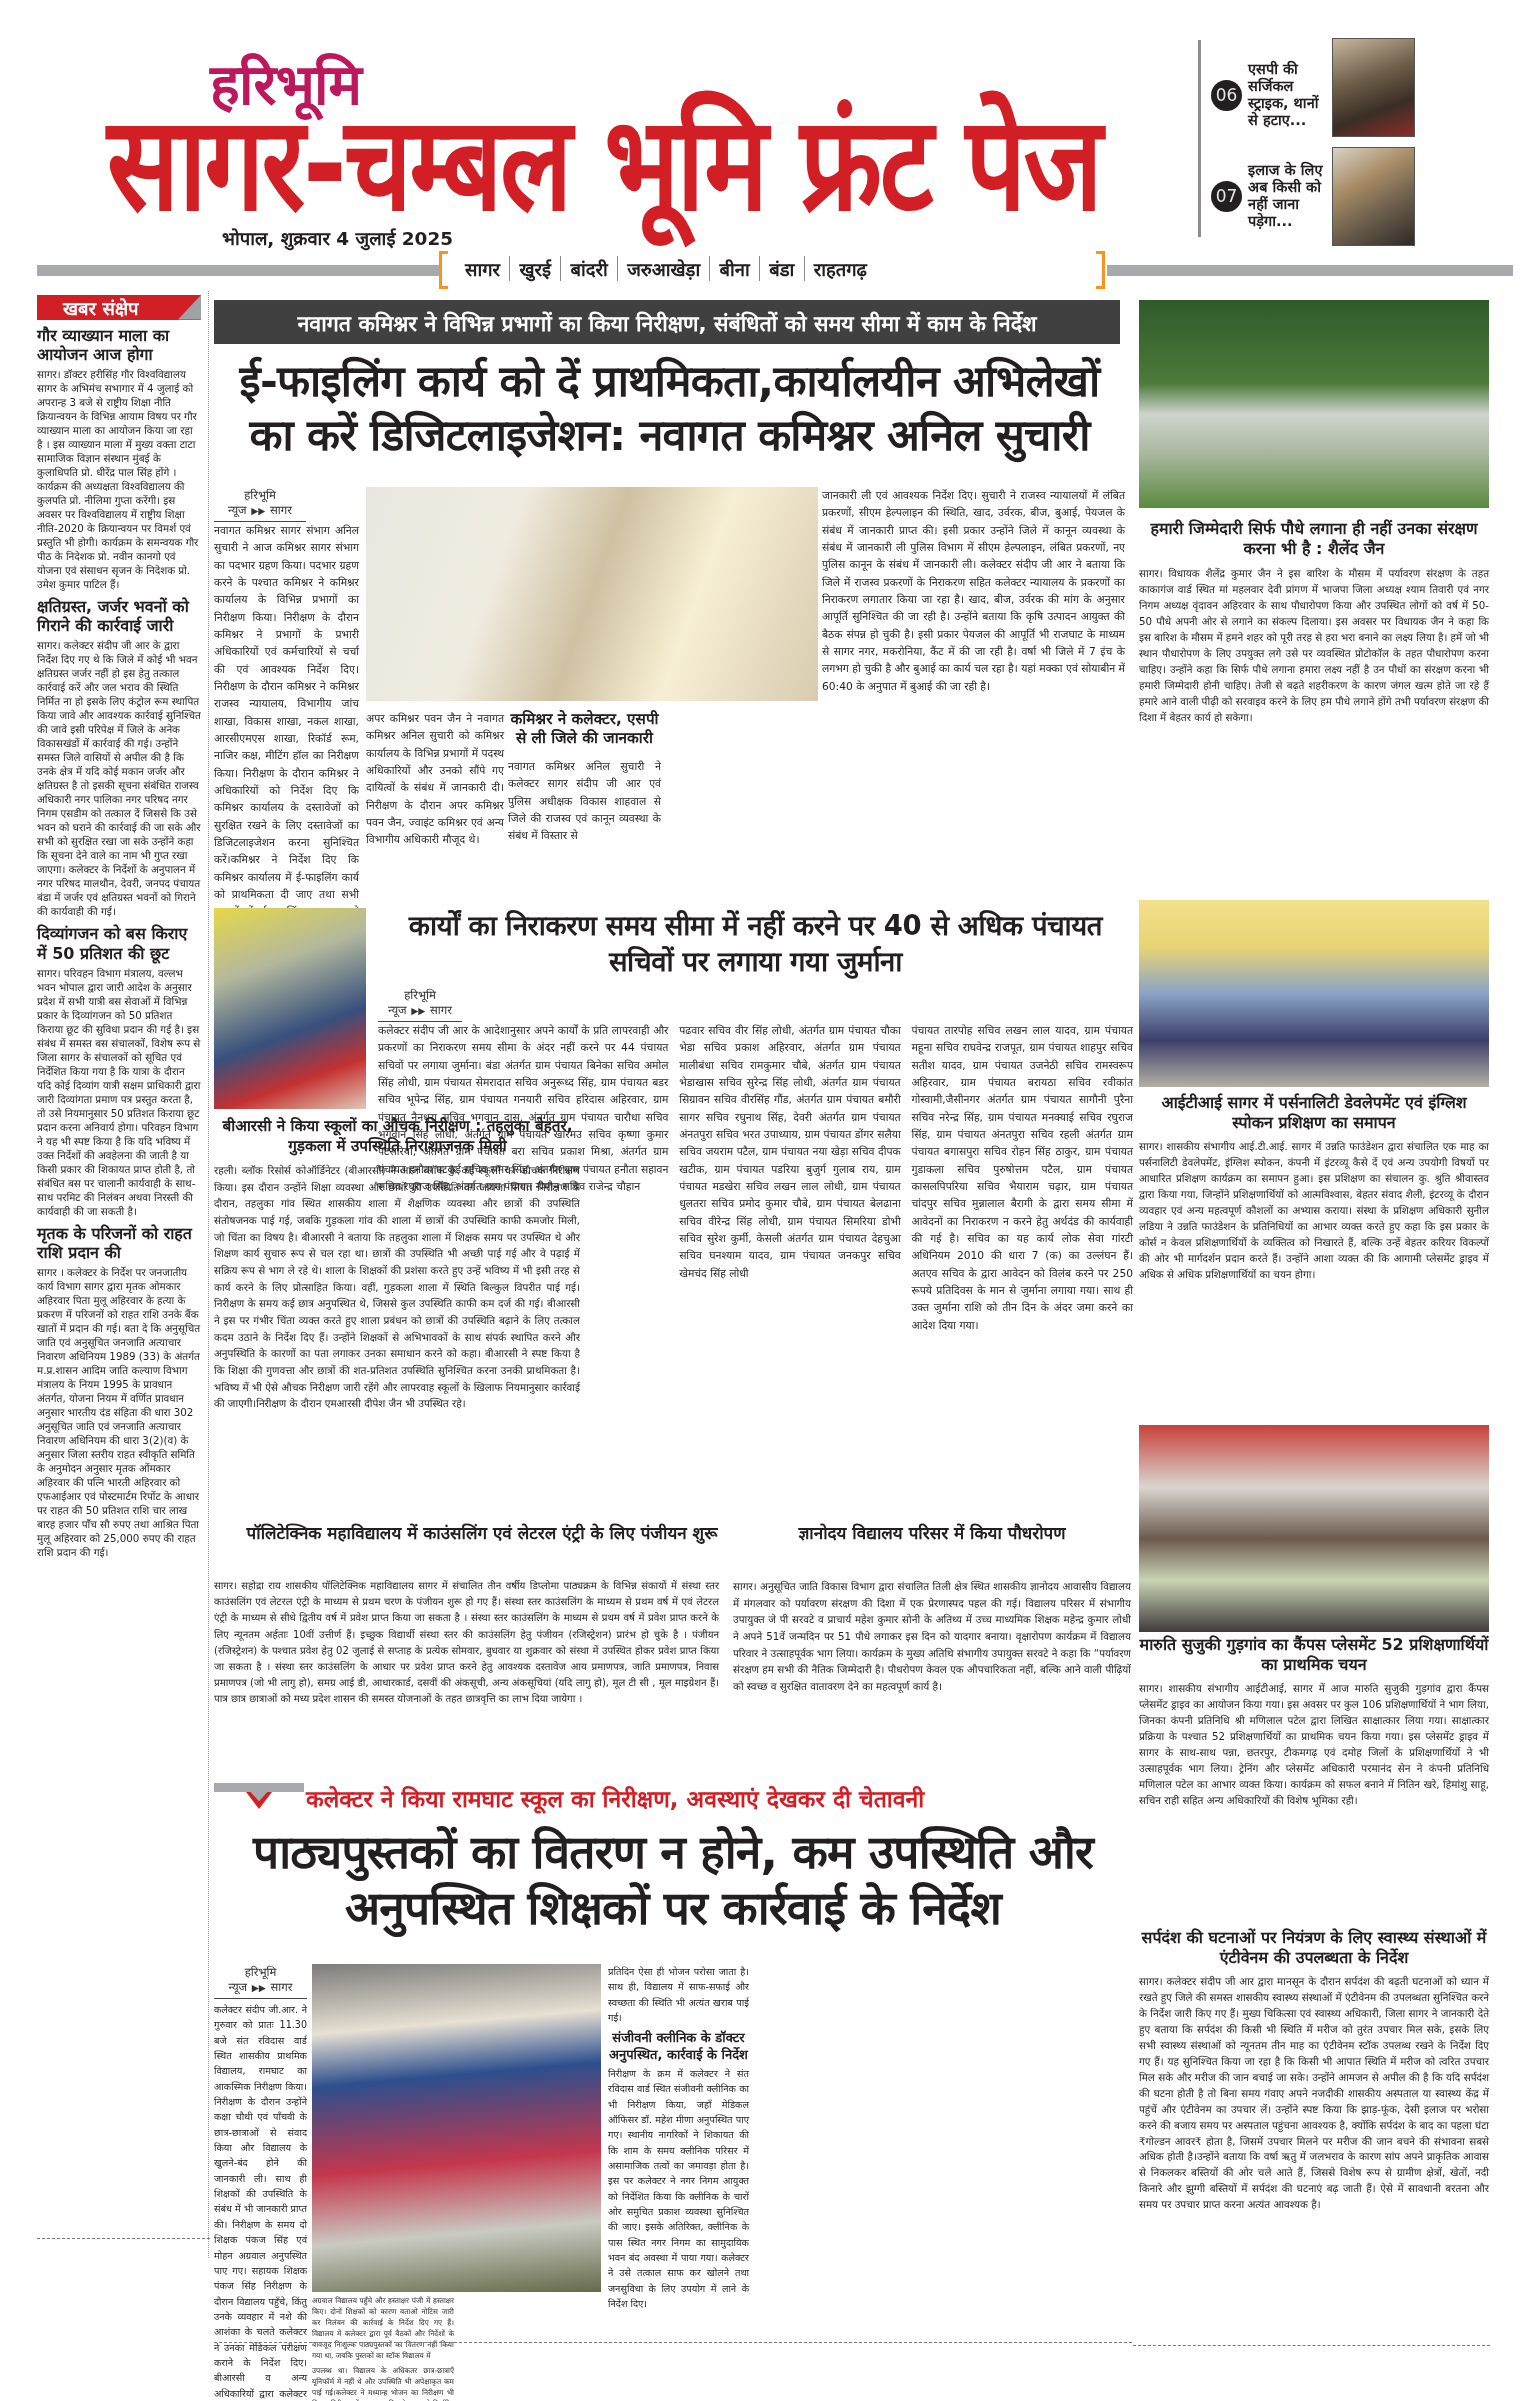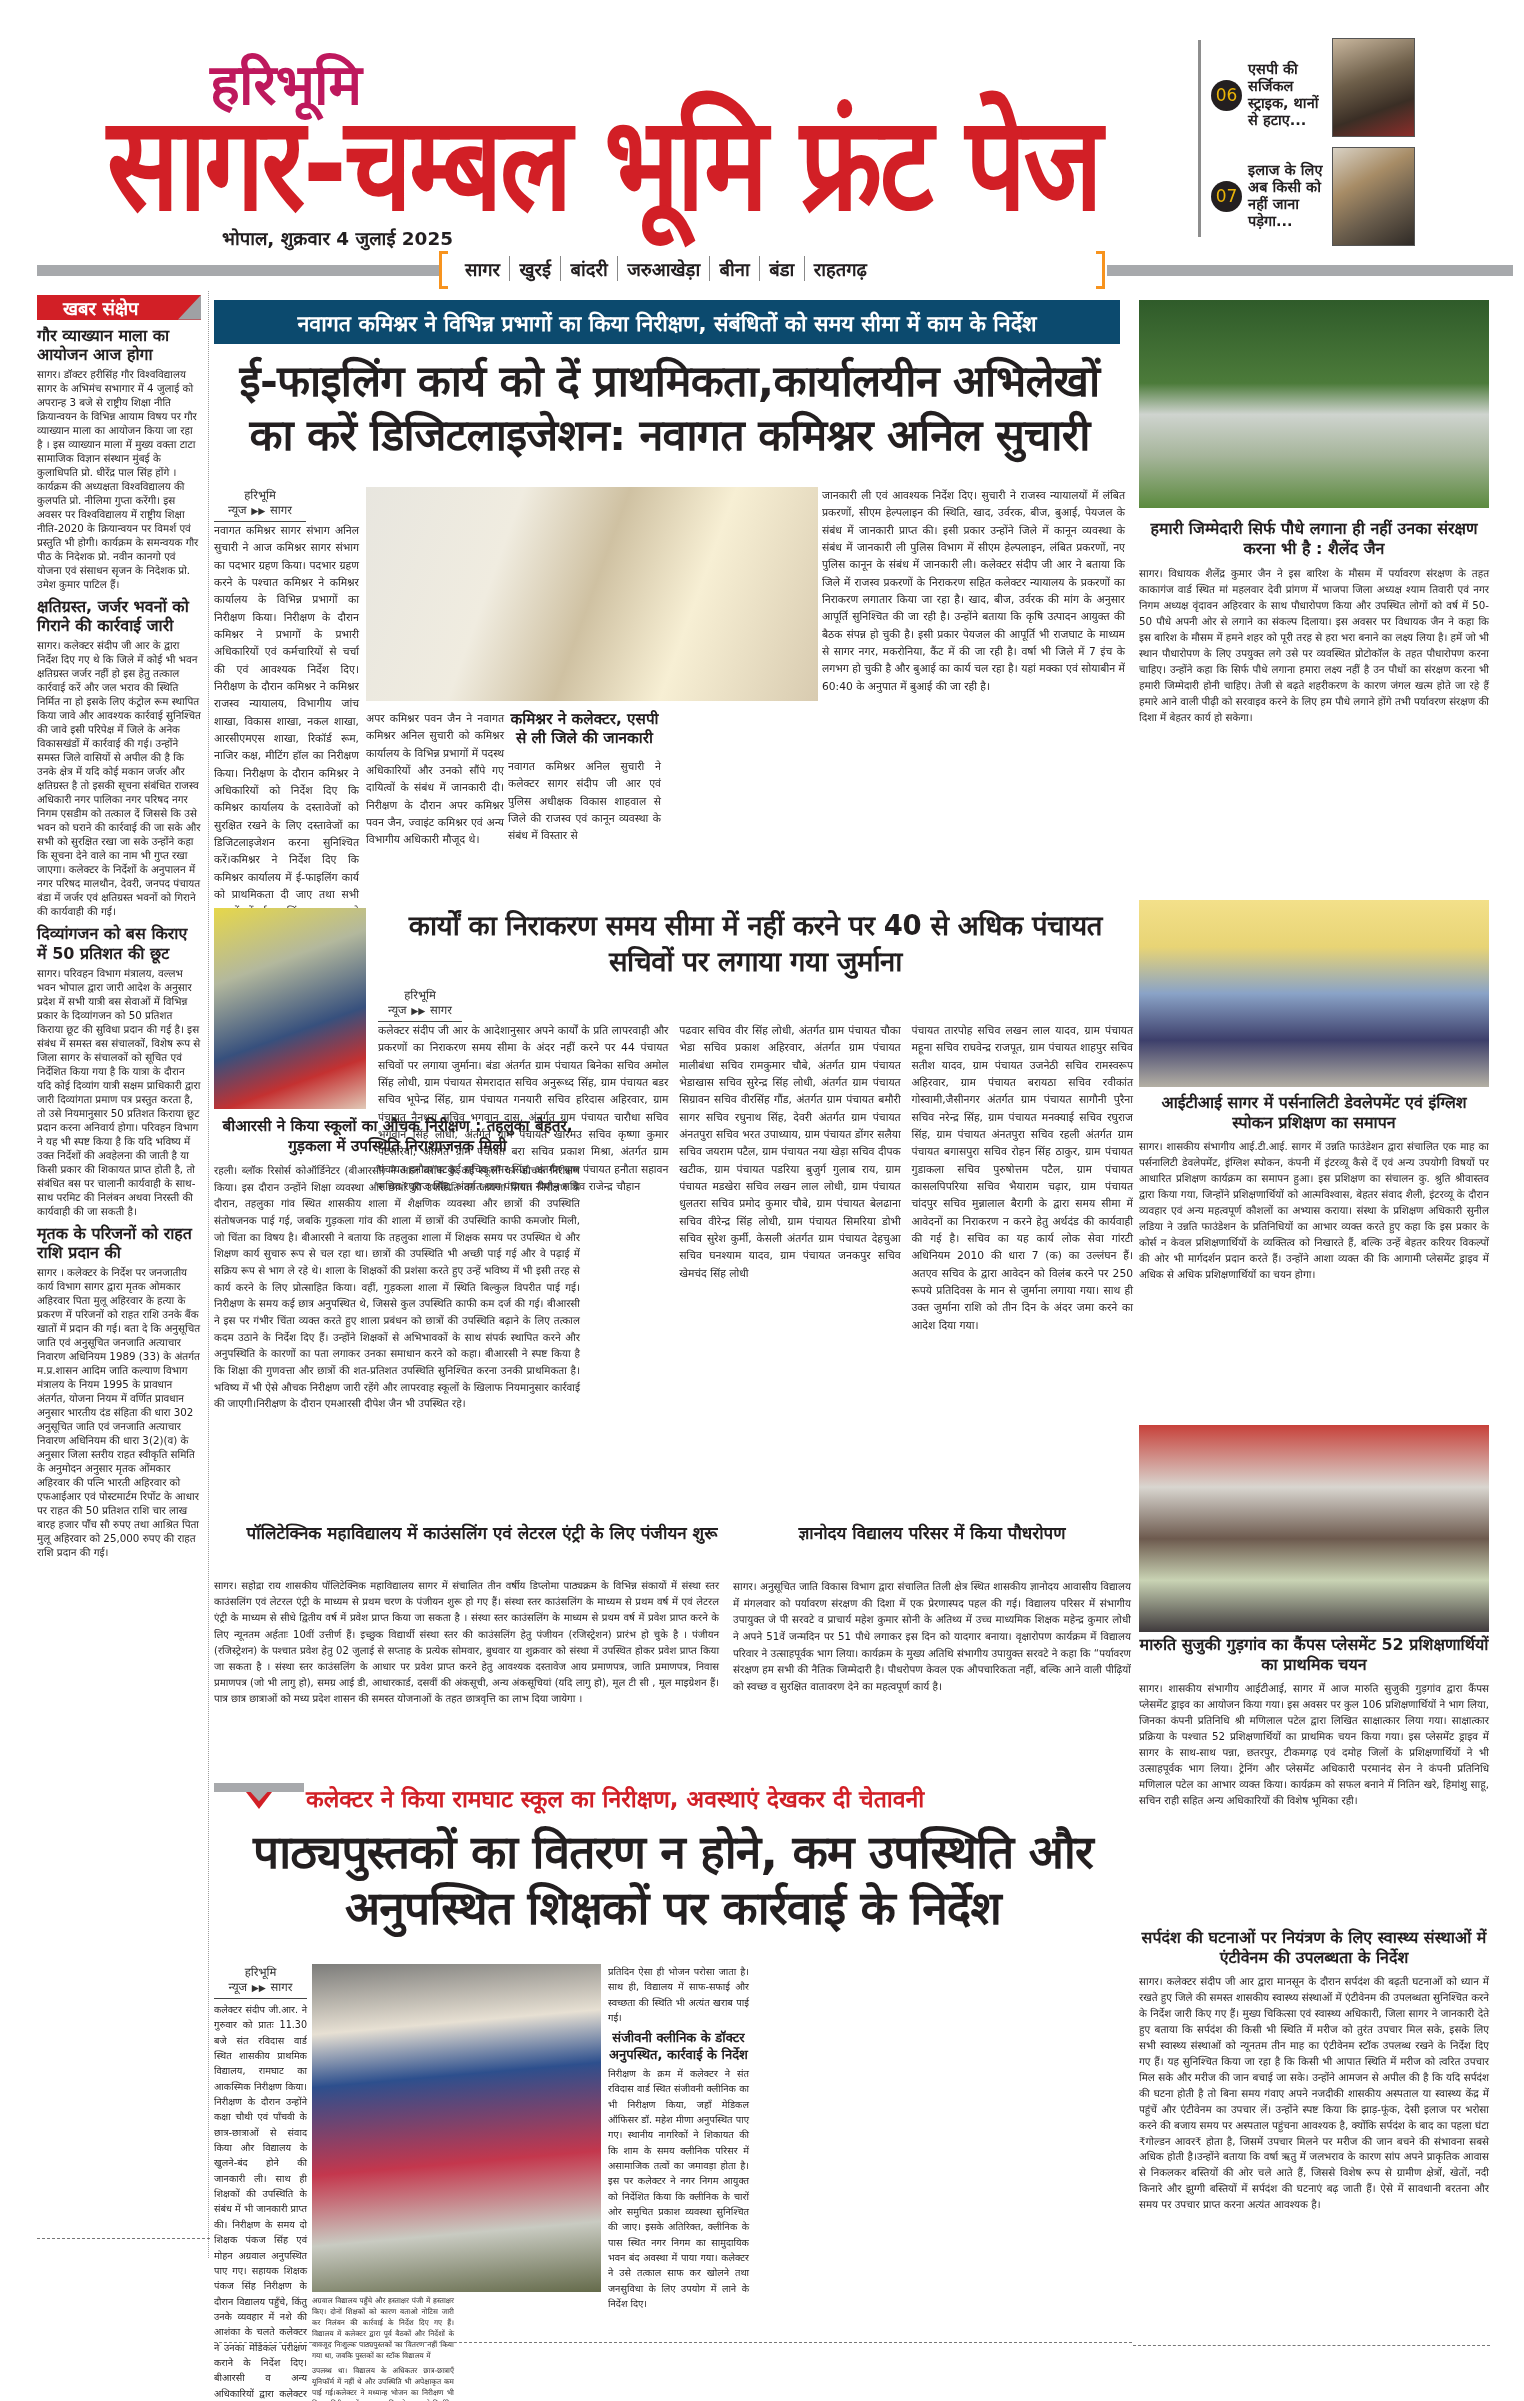--- a/index.html
+++ b/index.html
@@ -17,37 +17,37 @@
   #rule-right { left: 1107px; top: 265px; width: 406px; }
   .bracket { width: 9.2px; height: 38px; border: 3.1px solid #f7931e; }
   #br-left { left: 439px; top: 251px; border-right: none; }
   #br-right { left: 1096px; top: 251px; border-left: none; }
   #cities { left: 465px; top: 256px; display: flex; gap: 0; font-size: 18.4px; font-weight: bold; }
   #cities .city { padding: 0 9.2px; border-left: 1.5px solid #888; }
   #cities .city:first-child { border-left: none; padding-left: 0; }
 
   
   #teaser-divider { left: 1198px; top: 40px; width: 3.1px; height: 197px; background: #8e8e8e; }
-  .teaser-num { width: 31px; height: 31px; border-radius: 50%; background: #231f20; color: #eab308; font-size: 17px; display: flex; align-items: center; justify-content: center; }
+  .teaser-num { width: 31px; height: 31px; border-radius: 50%; background: #231f20; color: #e5e5e5; font-size: 17px; display: flex; align-items: center; justify-content: center; }
   .teaser-text { font-size: 14.5px; font-weight: bold; line-height: 1.18; width: 84px; }
   .teaser-photo { border: 0.8px solid #555; }
   #photo-06 { left: 1332px; top: 38px; width: 83px; height: 99px; background: linear-gradient(160deg,#c9b79e 0%,#6e5f4a 40%,#3a2e25 70%,#8c2d2a 100%); }
   #photo-07 { left: 1332px; top: 147px; width: 83px; height: 99px; background: linear-gradient(150deg,#d9d2c5 0%,#a78c66 35%,#6a5d4c 65%,#2f2a26 100%); }
 
   
   #col-left { left: 37px; top: 295px; width: 164px; }
   #brief-tag { background: #d21f26; color: #fff; font-weight: bold; font-size: 18.4px; height: 24.5px; display: flex; align-items: center; padding-left: 26px; position: relative; }
   #brief-tag .fold { position: absolute; right: 0; top: 0; width: 23px; height: 24.5px; background: #9fa1a4; clip-path: polygon(100% 0, 100% 100%, 0 100%); }
   .brief-head { font-weight: bold; font-size: 16px; line-height: 1.2; margin-top: 6px; }
   .brief-body { font-size: 10.3px; line-height: 1.36; margin-top: 3.1px; }
   #col-left-sep { left: 208px; top: 291px; width: 0; height: 1967px; border-left: 1.5px dotted #9a9a9a; }
   #col-left-bottom { left: 37px; top: 2238px; width: 173px; border-top: 1.5px dashed #777; }
 
   
-  #kicker { left: 214px; top: 300px; width: 906px; height: 44px; background: #0c4a6e; color: #fff; font-size: 21.4px; font-weight: bold; display: flex; align-items: center; justify-content: center; }
+  #kicker { left: 214px; top: 300px; width: 906px; height: 44px; background: #404040; color: #fff; font-size: 21.4px; font-weight: bold; display: flex; align-items: center; justify-content: center; }
   #lead-head { left: 214px; top: 355px; width: 911px; font-size: 43px; font-weight: bold; line-height: 1.25; text-align: center; letter-spacing: -0.8px; }
   .byline { font-size: 11.5px; color: #333; text-align: center; padding-bottom: 4px; border-bottom: 1.5px solid #444; }
   .byline .arr { color: #333; font-size: 9.2px; margin: 0 4.6px; }
   .body-col { font-size: 10.7px; line-height: 1.62; text-align: justify; color: #231f20; }
   .photo { background: #bbb; }
   #lead-byline { left: 214px; top: 487px; width: 92px; }
   #lead-col1 { left: 214px; top: 522px; width: 145px; }
   #lead-photo { left: 366px; top: 487px; width: 452px; height: 214px; background: linear-gradient(110deg,#e8e6df 0%,#f0ece0 30%,#cfc1a2 50%,#f7efd4 70%,#d8cbb0 100%); }
   #lead-col2 { left: 366px; top: 710px; width: 138px; }
   #lead-sub { left: 508px; top: 710px; width: 153px; font-size: 15.3px; font-weight: bold; text-align: center; line-height: 1.25; }

